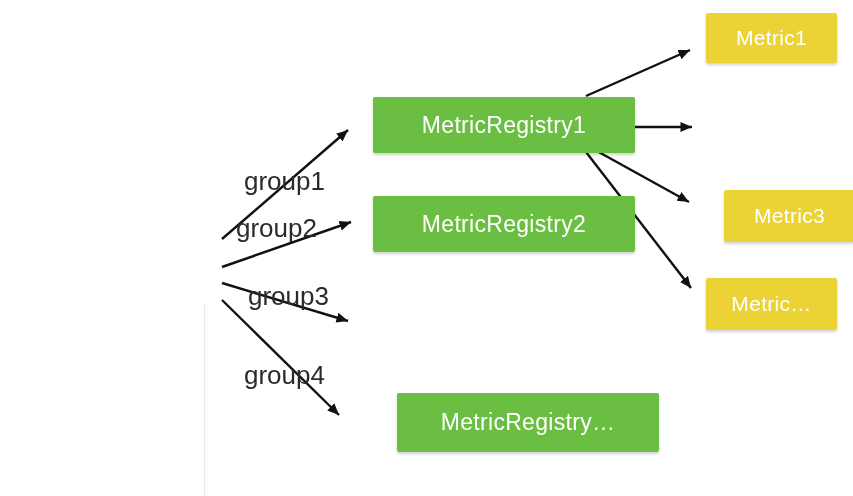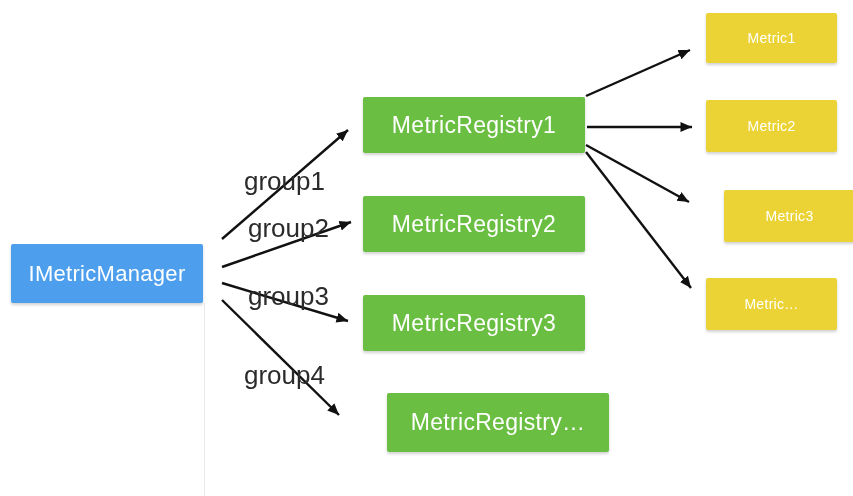--- a/index.html
+++ b/index.html
@@ -33,39 +33,39 @@
     align-items: center;
     justify-content: center;
     color: var(--c-node_text, #ffffff);
     border-radius: 2px;
     box-shadow: 0 2px 3px rgba(0,0,0,0.18);
     font-size: 22px;
     letter-spacing: 0.3px;
     white-space: nowrap;
   }
   .node.manager   { left: 11px;  top: 244px; width: 192px; height: 59px; background: var(--c-manager, #4d9fee); }
-  .node.registry  { left: 363px; width: 222px; height: 56px; background: var(--c-registry, #6abf43); font-size: 23px; }
+  .node.registry  { left: 373px; width: 262px; height: 56px; background: var(--c-registry, #6abf43); font-size: 23px; }
   .node.registry1 { top: 97px; }
   .node.registry2 { top: 196px; text-align: right; }
   .node.registry3 { top: 295px; }
   .node.registry4 { top: 393px; height: 59px; margin-left: 24px; }
-  .node.metric    { left: 706px; width: 131px; height: 51px; background: var(--c-metric, #ecd335); font-size: 14px; }
+  .node.metric    { left: 706px; width: 131px; height: 51px; background: var(--c-metric, #ecd335); font-size: 21px; }
   .node.metric1   { top: 13px;  height: 50px; }
   .node.metric2   { top: 100px; height: 52px; }
   .node.metric3   { top: 190px; height: 52px; margin-left: 18px; }
   .node.metric4   { top: 278px; height: 52px; }
   .edge-label {
     position: absolute;
     font-size: 26px;
     color: var(--c-label, #2b2b2b);
     line-height: 1;
     white-space: nowrap;
   }
   .edge-label.g1 { left: 244px; top: 168px; }
-  .edge-label.g2 { left: 248px; top: 215px; }
+  .edge-label.g2 { left: 236px; top: 215px; }
   .edge-label.g3 { left: 248px; top: 283px; text-align: right; }
   .edge-label.g4 { left: 244px; top: 362px; }
   .slide-edge {
     position: absolute;
     left: 204px;
     top: 303px;
     width: 1px;
     height: 193px;
     background: #e9e9e9;
   }
@@ -84,42 +84,33 @@
     <line x1="222" y1="239" x2="348" y2="130" marker-end="url(#arrowhead)"></line>
     <line x1="222" y1="267" x2="351" y2="222" marker-end="url(#arrowhead)"></line>
     <line x1="222" y1="283" x2="348" y2="321" marker-end="url(#arrowhead)"></line>
     <line x1="222" y1="300" x2="339" y2="415" marker-end="url(#arrowhead)"></line>
     <line x1="586" y1="96" x2="690" y2="50" marker-end="url(#arrowhead)"></line>
     <line x1="587" y1="127" x2="692" y2="127" marker-end="url(#arrowhead)"></line>
     <line x1="586" y1="145" x2="689" y2="202" marker-end="url(#arrowhead)"></line>
     <line x1="586" y1="152" x2="691" y2="288" marker-end="url(#arrowhead)"></line>
   </svg>
 
-  <div class="node manager">
-    <span>IMetricManager</span>
-  </div>
 
   <div class="node registry registry1">
     <span>MetricRegistry1</span>
   </div>
   <div class="node registry registry2">
     <span>MetricRegistry2</span>
   </div>
-  <div class="node registry registry3">
-    <span>MetricRegistry3</span>
-  </div>
   <div class="node registry registry4">
     <span>MetricRegistry…</span>
   </div>
 
   <div class="node metric metric1">
     <span>Metric1</span>
-  </div>
-  <div class="node metric metric2">
-    <span>Metric2</span>
   </div>
   <div class="node metric metric3">
     <span>Metric3</span>
   </div>
   <div class="node metric metric4">
     <span>Metric…</span>
   </div>
 
   <div class="edge-label g1">group1</div>
   <div class="edge-label g2">group2</div>

